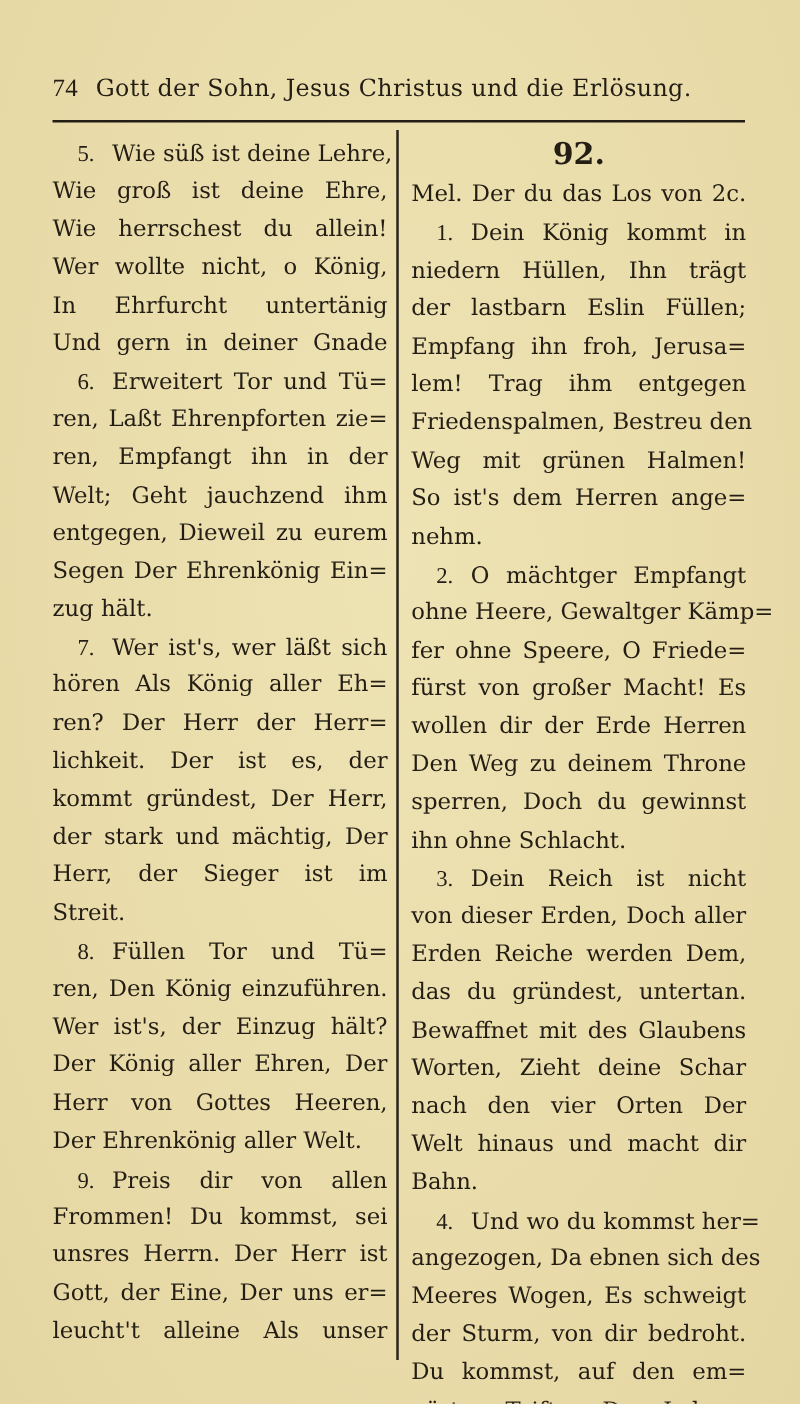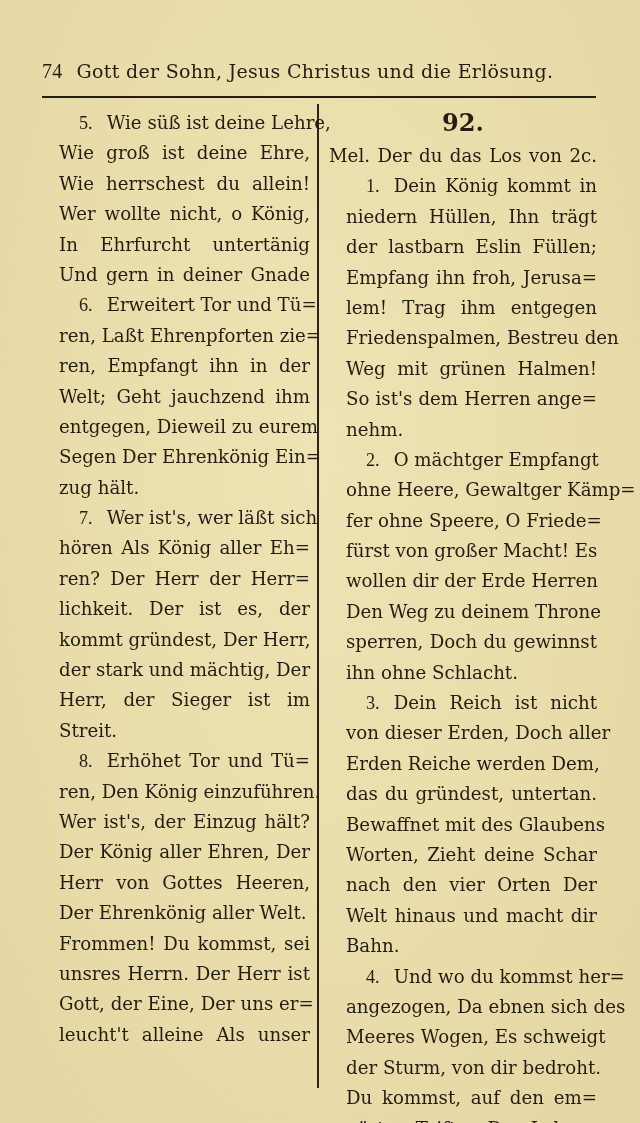--- a/index.html
+++ b/index.html
@@ -17,21 +17,21 @@
     font-size:19px; letter-spacing:0.3px; white-space:nowrap;
   }
   .running-head .pgnum { font-family:"Liberation Serif", serif; font-size:20px; margin-right:14px; }
   .head-rule { position:absolute; left:42px; top:96px; width:554px; height:0; border-top:2.5px solid #231d14; }
   .col-divider { position:absolute; left:317px; top:104px; width:0; height:984px; border-left:2px solid #2a241a; }
   .col { position:absolute; top:108px; font-size:18.2px; line-height:30.4px; }
   .col.left { left:42px; width:268px; }
   .col.right { left:329px; width:268px; }
   .line { display:block; white-space:nowrap; text-align:justify; text-align-last:justify; height:30.4px; overflow:visible; }
   .line.last { text-align-last:left; }
-  .stanza { margin-bottom:0;margin-left:17px; }
+  .stanza { margin-bottom:0; }
   .indent { padding-left:20px; }
   .hymn-number {
     display:block; text-align:center; font-family:"DejaVu Serif", serif;
     font-weight:bold; font-size:24px; line-height:34px; height:34px; margin-top:-2px; margin-bottom:1px;
   }
   .melody { display:block; white-space:nowrap; text-align:justify; text-align-last:justify; height:30.4px; }
 </style>
 </head>
 <body>
 
@@ -65,28 +65,29 @@
         <span class="line indent" style="text-align-last: justify;"><span style="font-family: &quot;Liberation Serif&quot;, serif; margin-right: 14px;">7.</span><span>Wer ist's, wer läßt sich</span></span>
         <span class="line">hören Als König aller Eh=</span>
         <span class="line">ren? Der Herr der Herr=</span>
         <span class="line">lichkeit. Der ist es, der</span>
         <span class="line">kommt gründest, Der Herr,</span>
         <span class="line">der stark und mächtig, Der</span>
         <span class="line">Herr, der Sieger ist im</span>
         <span class="line last">Streit.</span>
       </div>
       <div class="stanza">
-        <span class="line indent" style="text-align-last: justify;"><span style="font-family: &quot;Liberation Serif&quot;, serif; margin-right: 14px;">8.</span><span>Erhöhet Tor und Tü=</span></span>
+        <span class="line indent" style="text-align-last: justify;"><span style="font-family: &quot;Liberation Serif&quot;, serif; margin-right: 14px;">8.</span><span>Füllen Tor und Tü=</span></span>
         <span class="line">ren, Den König einzuführen.</span>
         <span class="line">Wer ist's, der Einzug hält?</span>
         <span class="line">Der König aller Ehren, Der</span>
         <span class="line">Herr von Gottes Heeren,</span>
         <span class="line last">Der Ehrenkönig aller Welt.</span>
       </div>
       <div class="stanza">
+        <span class="line indent" style="text-align-last: justify;"><span style="font-family: &quot;Liberation Serif&quot;, serif; margin-right: 14px;">9.</span><span>Preis dir von allen</span></span>
         <span class="line">Frommen! Du kommst, sei</span>
         <span class="line">unsres Herrn. Der Herr ist</span>
         <span class="line">Gott, der Eine, Der uns er=</span>
         <span class="line">leucht't alleine Als unser</span>
       </div>
     </div>
 
   <div class="col right" id="rightcol">
     <span class="hymn-number">92.</span>
     <span class="melody">Mel. Der du das Los von 2c.</span>

